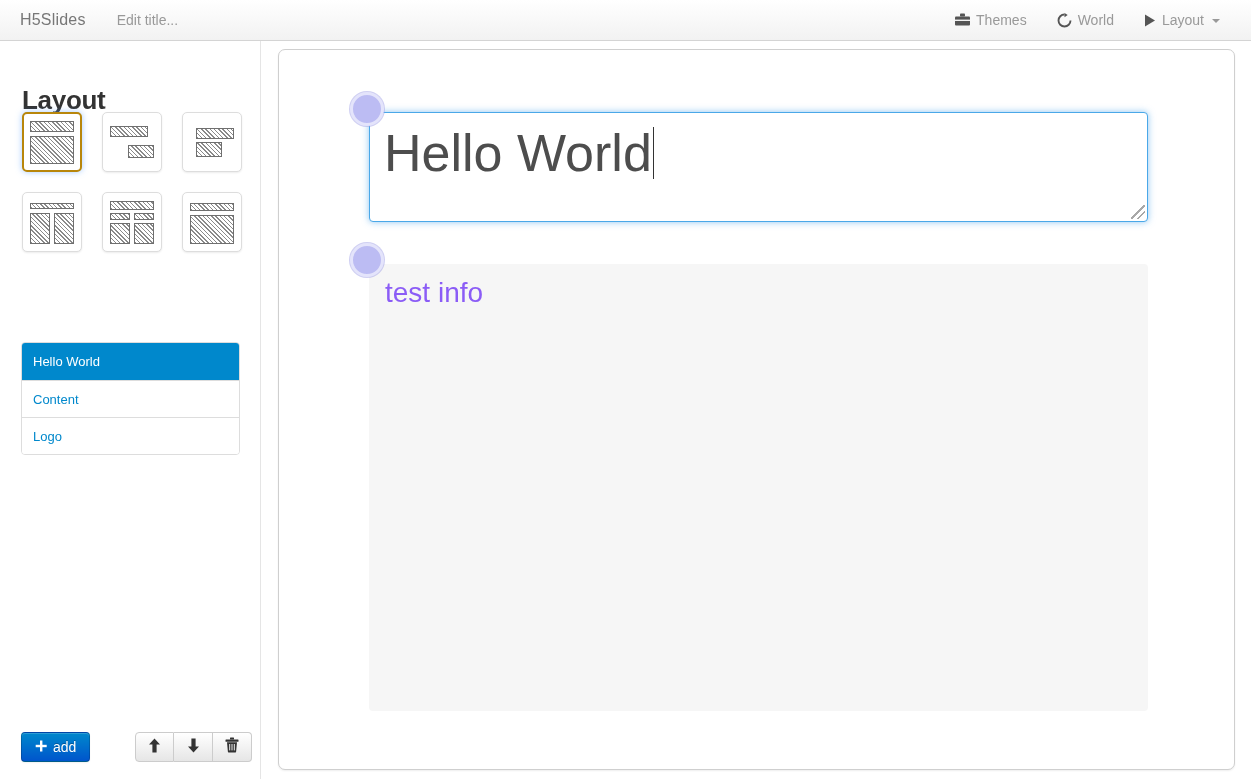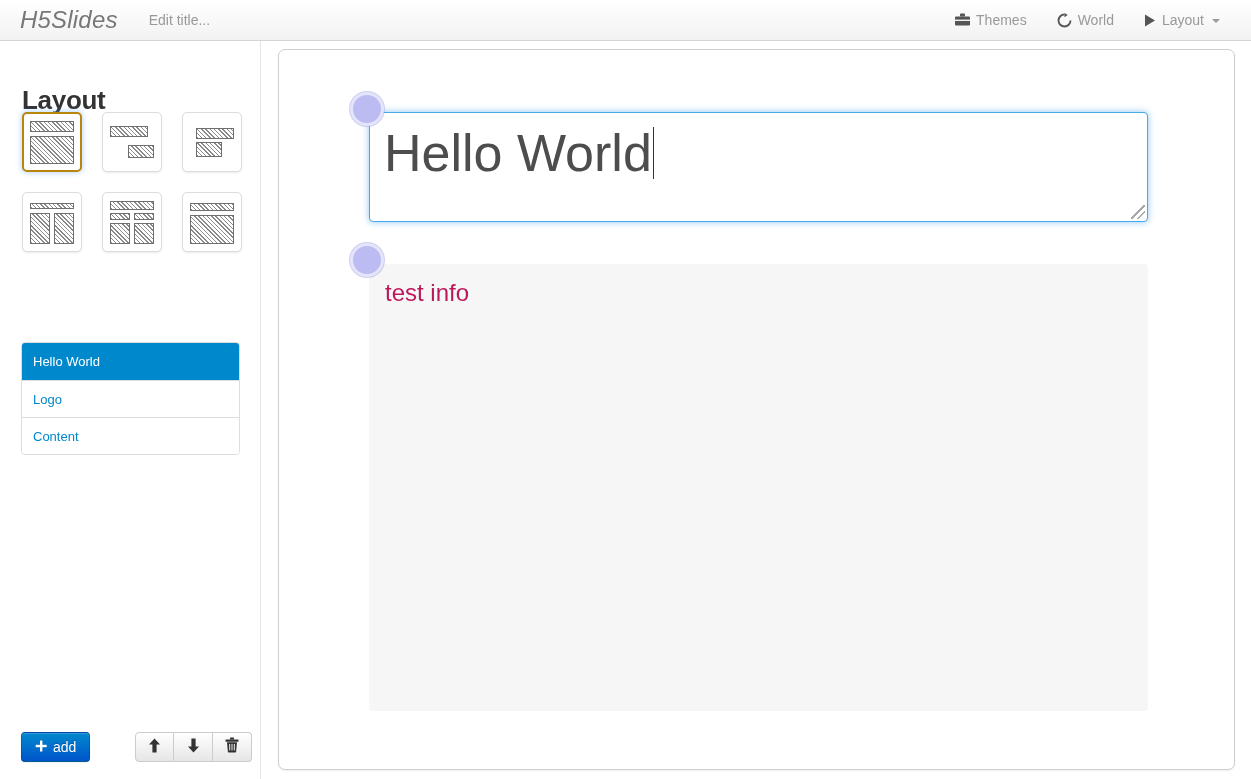--- a/index.html
+++ b/index.html
@@ -17,27 +17,26 @@
     position: absolute;
     left: 0; top: 0;
     width: 1251px; height: 41px;
     background: linear-gradient(to bottom, #ffffff 0%, #f2f2f2 100%);
     border-bottom: 1px solid #d4d4d4;
     display: flex;
     align-items: center;
   }
   .brand {
     margin-left: 20px;
-    font-size: 24px;
+    font-size: 16px;
     color: #777777;
     line-height: 20px;
     letter-spacing: 0.2px;
     cursor: pointer;
     text-decoration: none;
-    font-style: italic;
   }
   .nav-title {
     margin-left: 31px;
     font-size: 14px;
     color: #999999;
     cursor: text;
     line-height: 20px;
   }
   .nav-right {
     margin-left: auto;
@@ -263,23 +262,23 @@
     position: absolute;
     left: 90px; top: 214px;
     width: 779px; height: 447px;
     background: #f6f6f6;
     border-radius: 4px;
     padding: 14px 16px;
     cursor: text;
     z-index: 3;
   }
   .content-text {
-    font-size: 24px;
+    font-size: 28px;
     line-height: 30px;
-    color: #be185d;
+    color: #8b5cf6;
   }
 </style>
 </head>
 <body>
 
 <div class="navbar">
   <a class="brand">H5Slides</a>
   <div class="nav-title">Edit title...</div>
 
   <div class="nav-right">
@@ -367,22 +366,22 @@
         <div class="blk" style="width:100%;height:9px;margin-top:3px;"></div>
         <div class="blk" style="width:100%;height:31px;margin-top:4px;"></div>
       </div>
 
     </div>
   </div>
 
 
   <div class="pager">
     <div class="pager-item active">Hello World</div>
+    <div class="pager-item">Content</div>
     <div class="pager-item">Logo</div>
-    <div class="pager-item">Content</div>
   </div>
 
   <div class="sidebar-foot">
 
     <div class="btn-add">
       <span>
         <svg width="12" height="12" viewBox="0 0 12 12">
           <rect x="5" y="0.5" width="2.4" height="11" fill="#ffffff"></rect>
           <rect x="0.7" y="4.8" width="11" height="2.4" fill="#ffffff"></rect>
         </svg>

